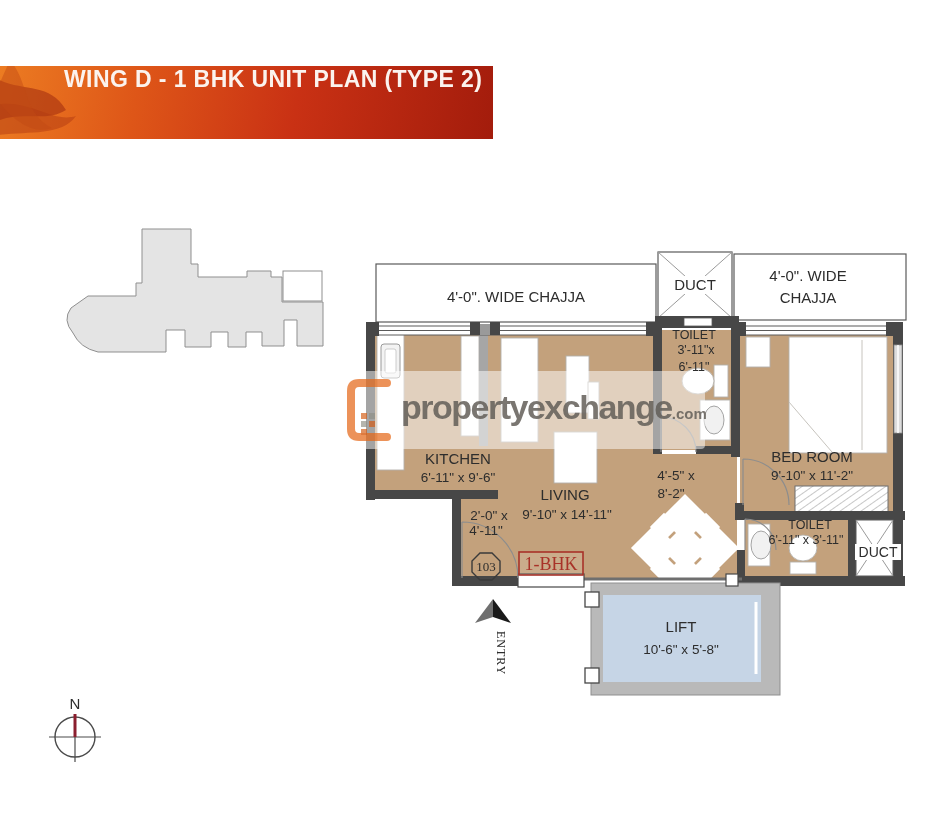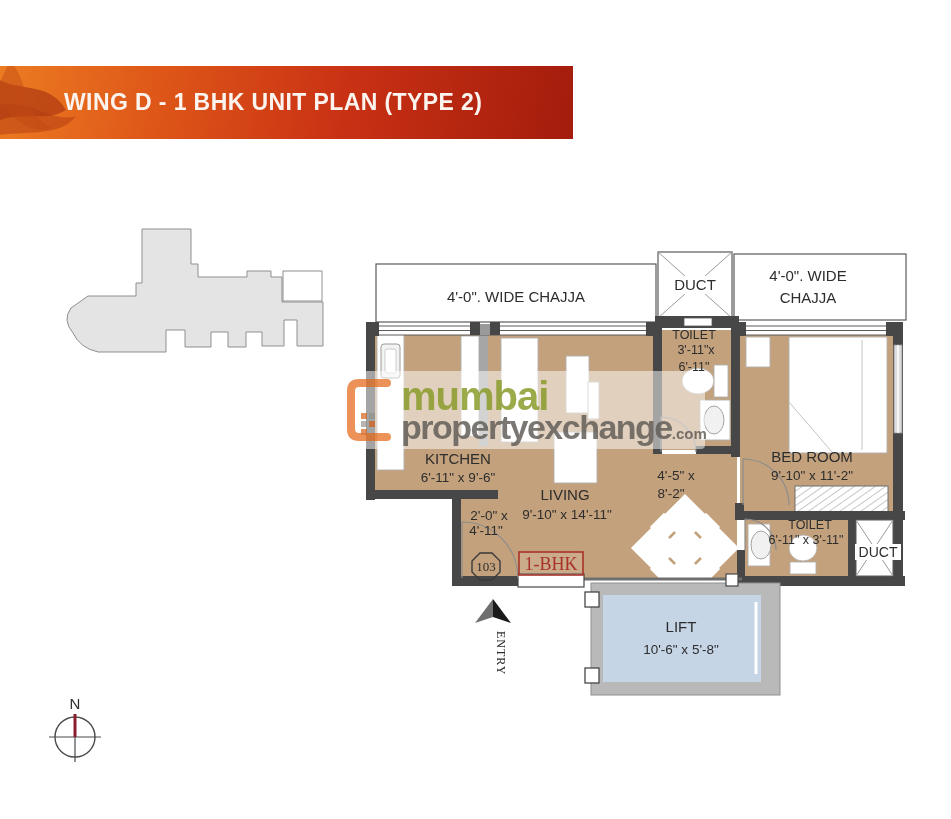--- a/index.html
+++ b/index.html
@@ -2,23 +2,23 @@
 <html><head>
 <meta charset="utf-8">
 <style>
   html,body{margin:0;padding:0;}
   body{
     width:951px;height:819px;position:relative;overflow:hidden;
     background:#ffffff;font-family:"Liberation Sans",sans-serif;
   }
   
   .banner{
-    position:absolute;left:0;top:66px;width:573px;height:73px;
+    position:absolute;left:0;top:66px;width:493px;height:73px;
     background:linear-gradient(100deg,#ec7c22 0%,#de5618 28%,#c93114 60%,#a31c0c 100%);
-    display:flex;align-items:center;overflow:hidden;
+    display:flex;align-items:flex-start;overflow:hidden;
   }
   .banner h1{
     margin:0 0 0 64px;font-size:23px;font-weight:bold;color:#fbf3ee;
     letter-spacing:.4px;white-space:nowrap;
   }
   .banner svg.swirl{position:absolute;left:0;top:0;}
   
   .watermark{
     position:absolute;left:341px;top:371px;width:364px;height:78px;
     background:rgba(255,255,255,.55);border-radius:4px;z-index:5;
@@ -251,16 +251,15 @@
     <path d="M44,8 H16 Q8,8 8,16 V54 Q8,62 16,62 H44" fill="none" stroke="#e8742c" stroke-width="8" stroke-linecap="round" opacity="0.85"></path>
     <g opacity="0.8">
       <rect x="18" y="38" width="6" height="6" fill="#d86a28"></rect>
       <rect x="26" y="38" width="6" height="6" fill="#9a9a92"></rect>
       <rect x="18" y="46" width="6" height="6" fill="#9a9a92"></rect>
       <rect x="26" y="46" width="6" height="6" fill="#d86a28"></rect>
       <rect x="18" y="54" width="6" height="6" fill="#d86a28"></rect>
     </g>
   </svg>
   <div class="wm-text">
-    <div class="wm-l1">mumbai</div>
     <div class="wm-l2"><span>propertyexchange</span><span class="wm-suffix">.com</span></div>
   </div>
 </div>
 
 </body></html>

